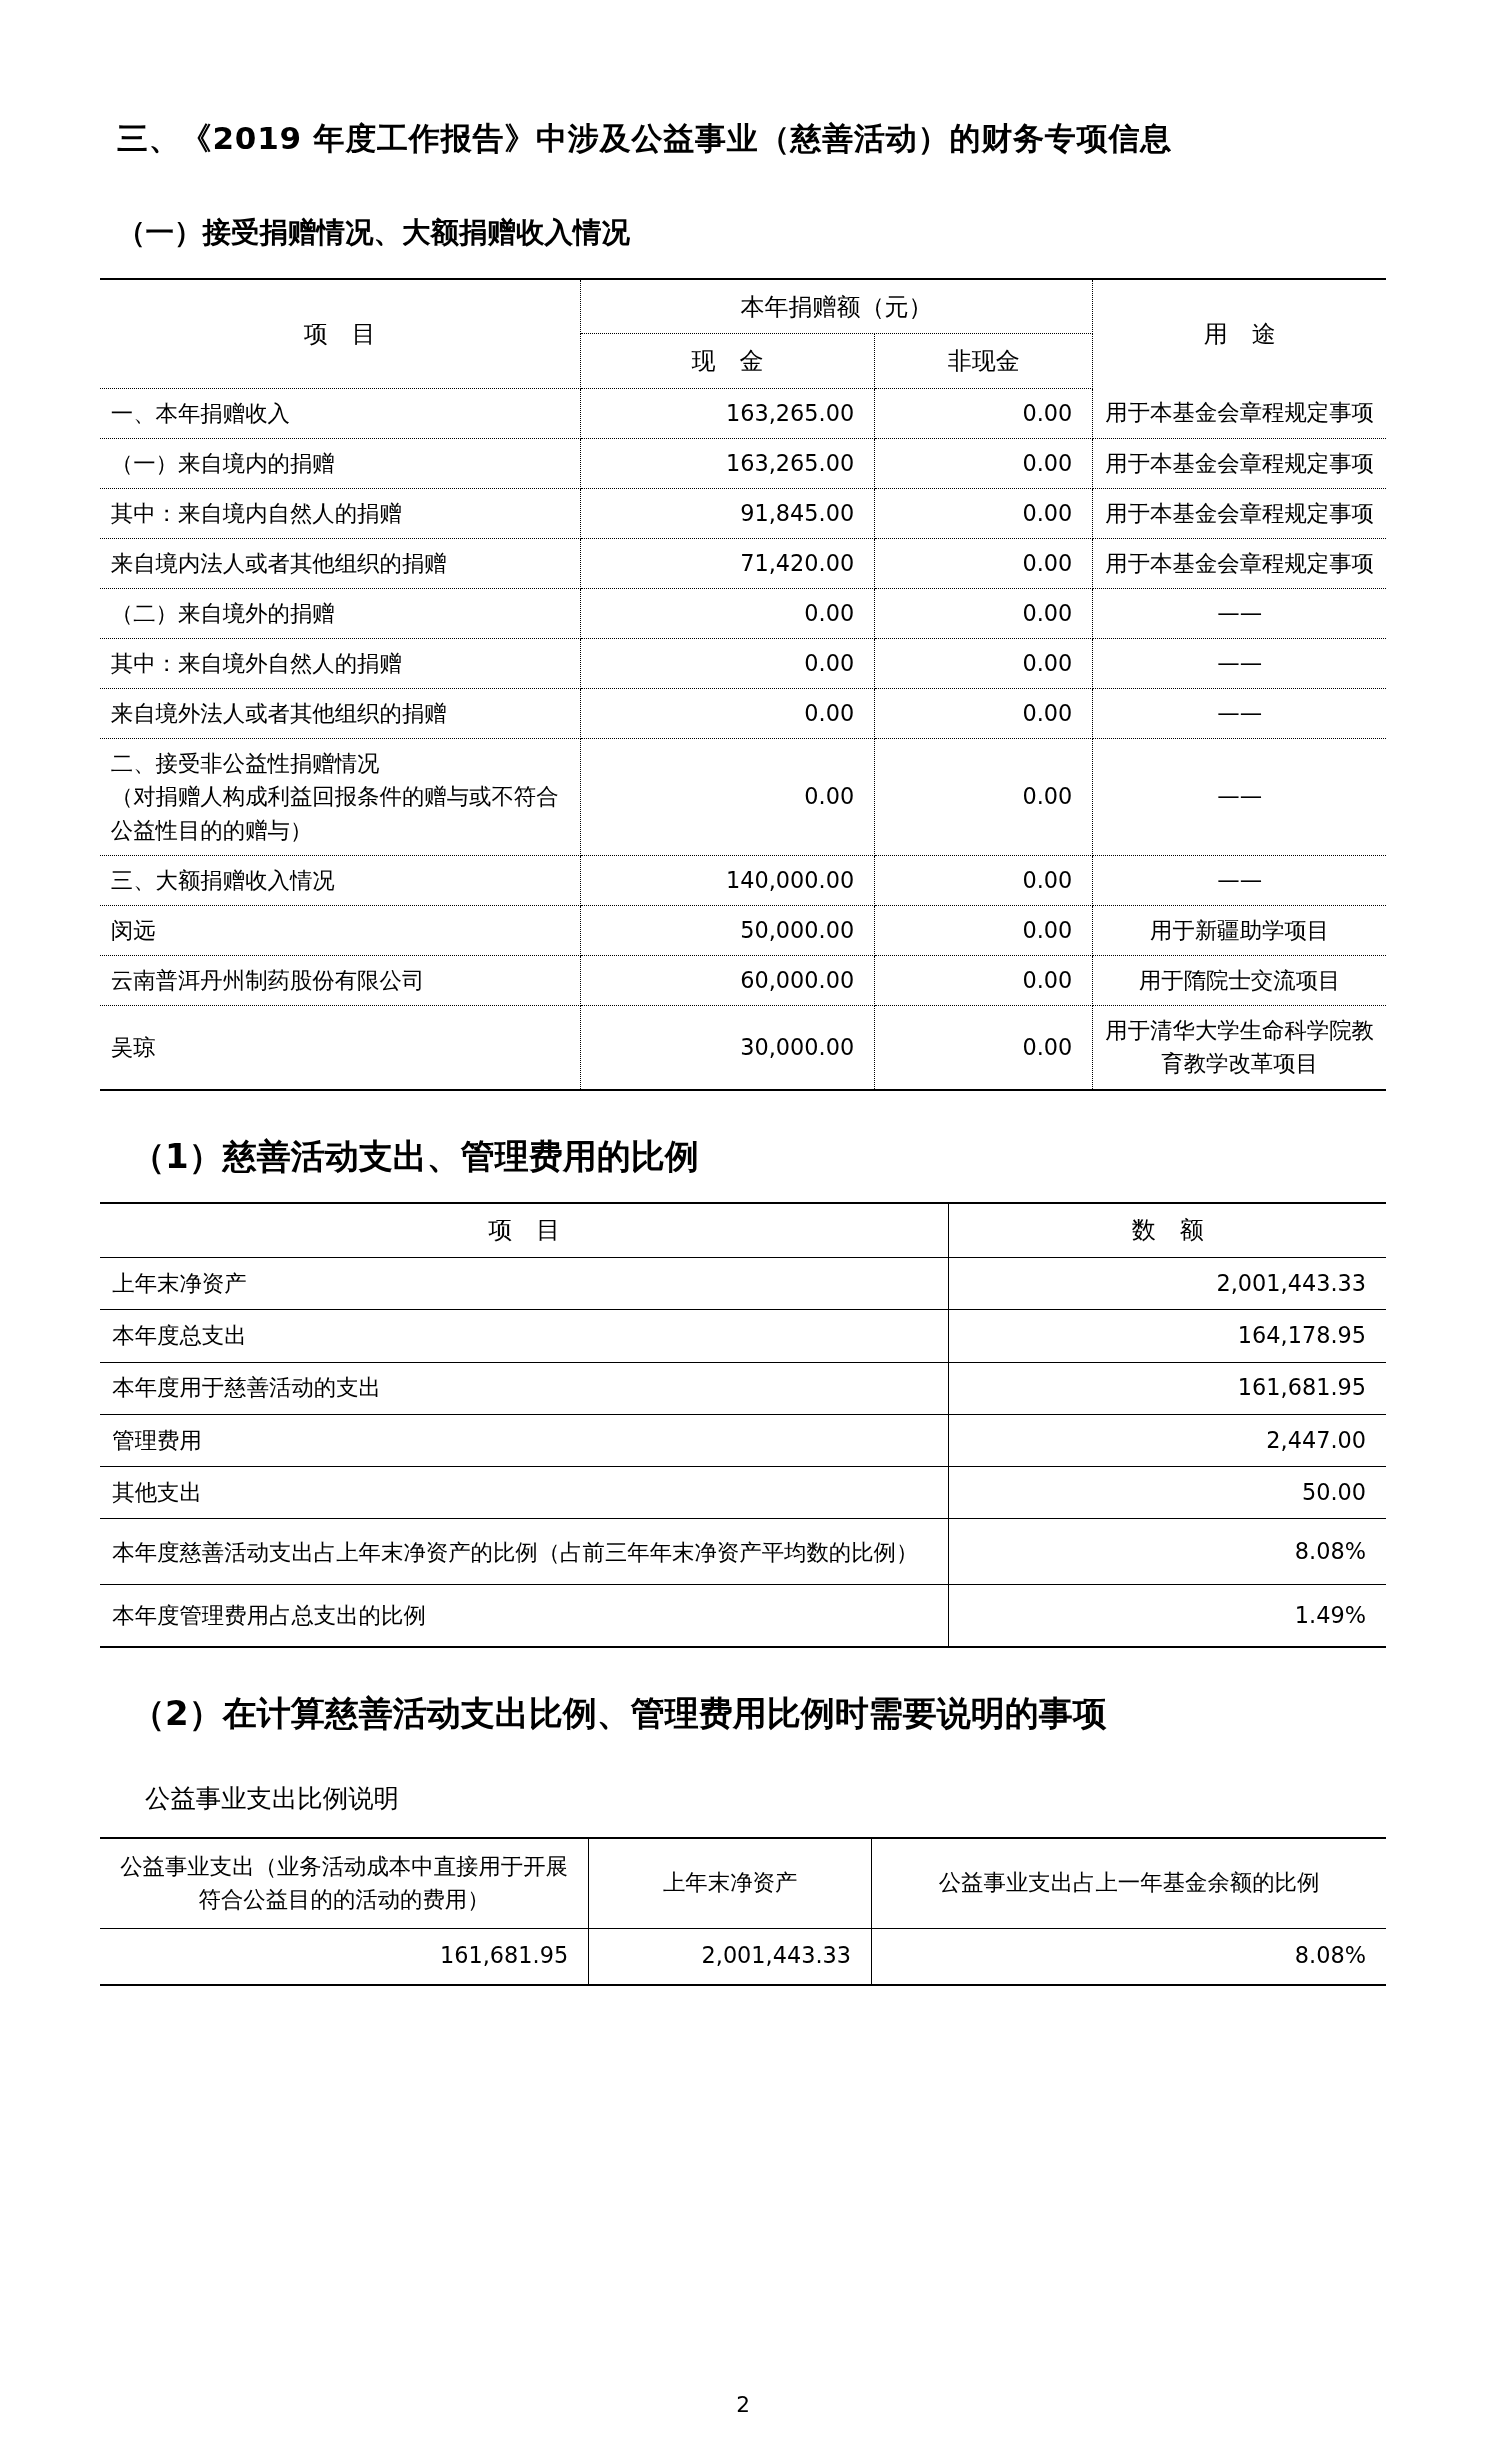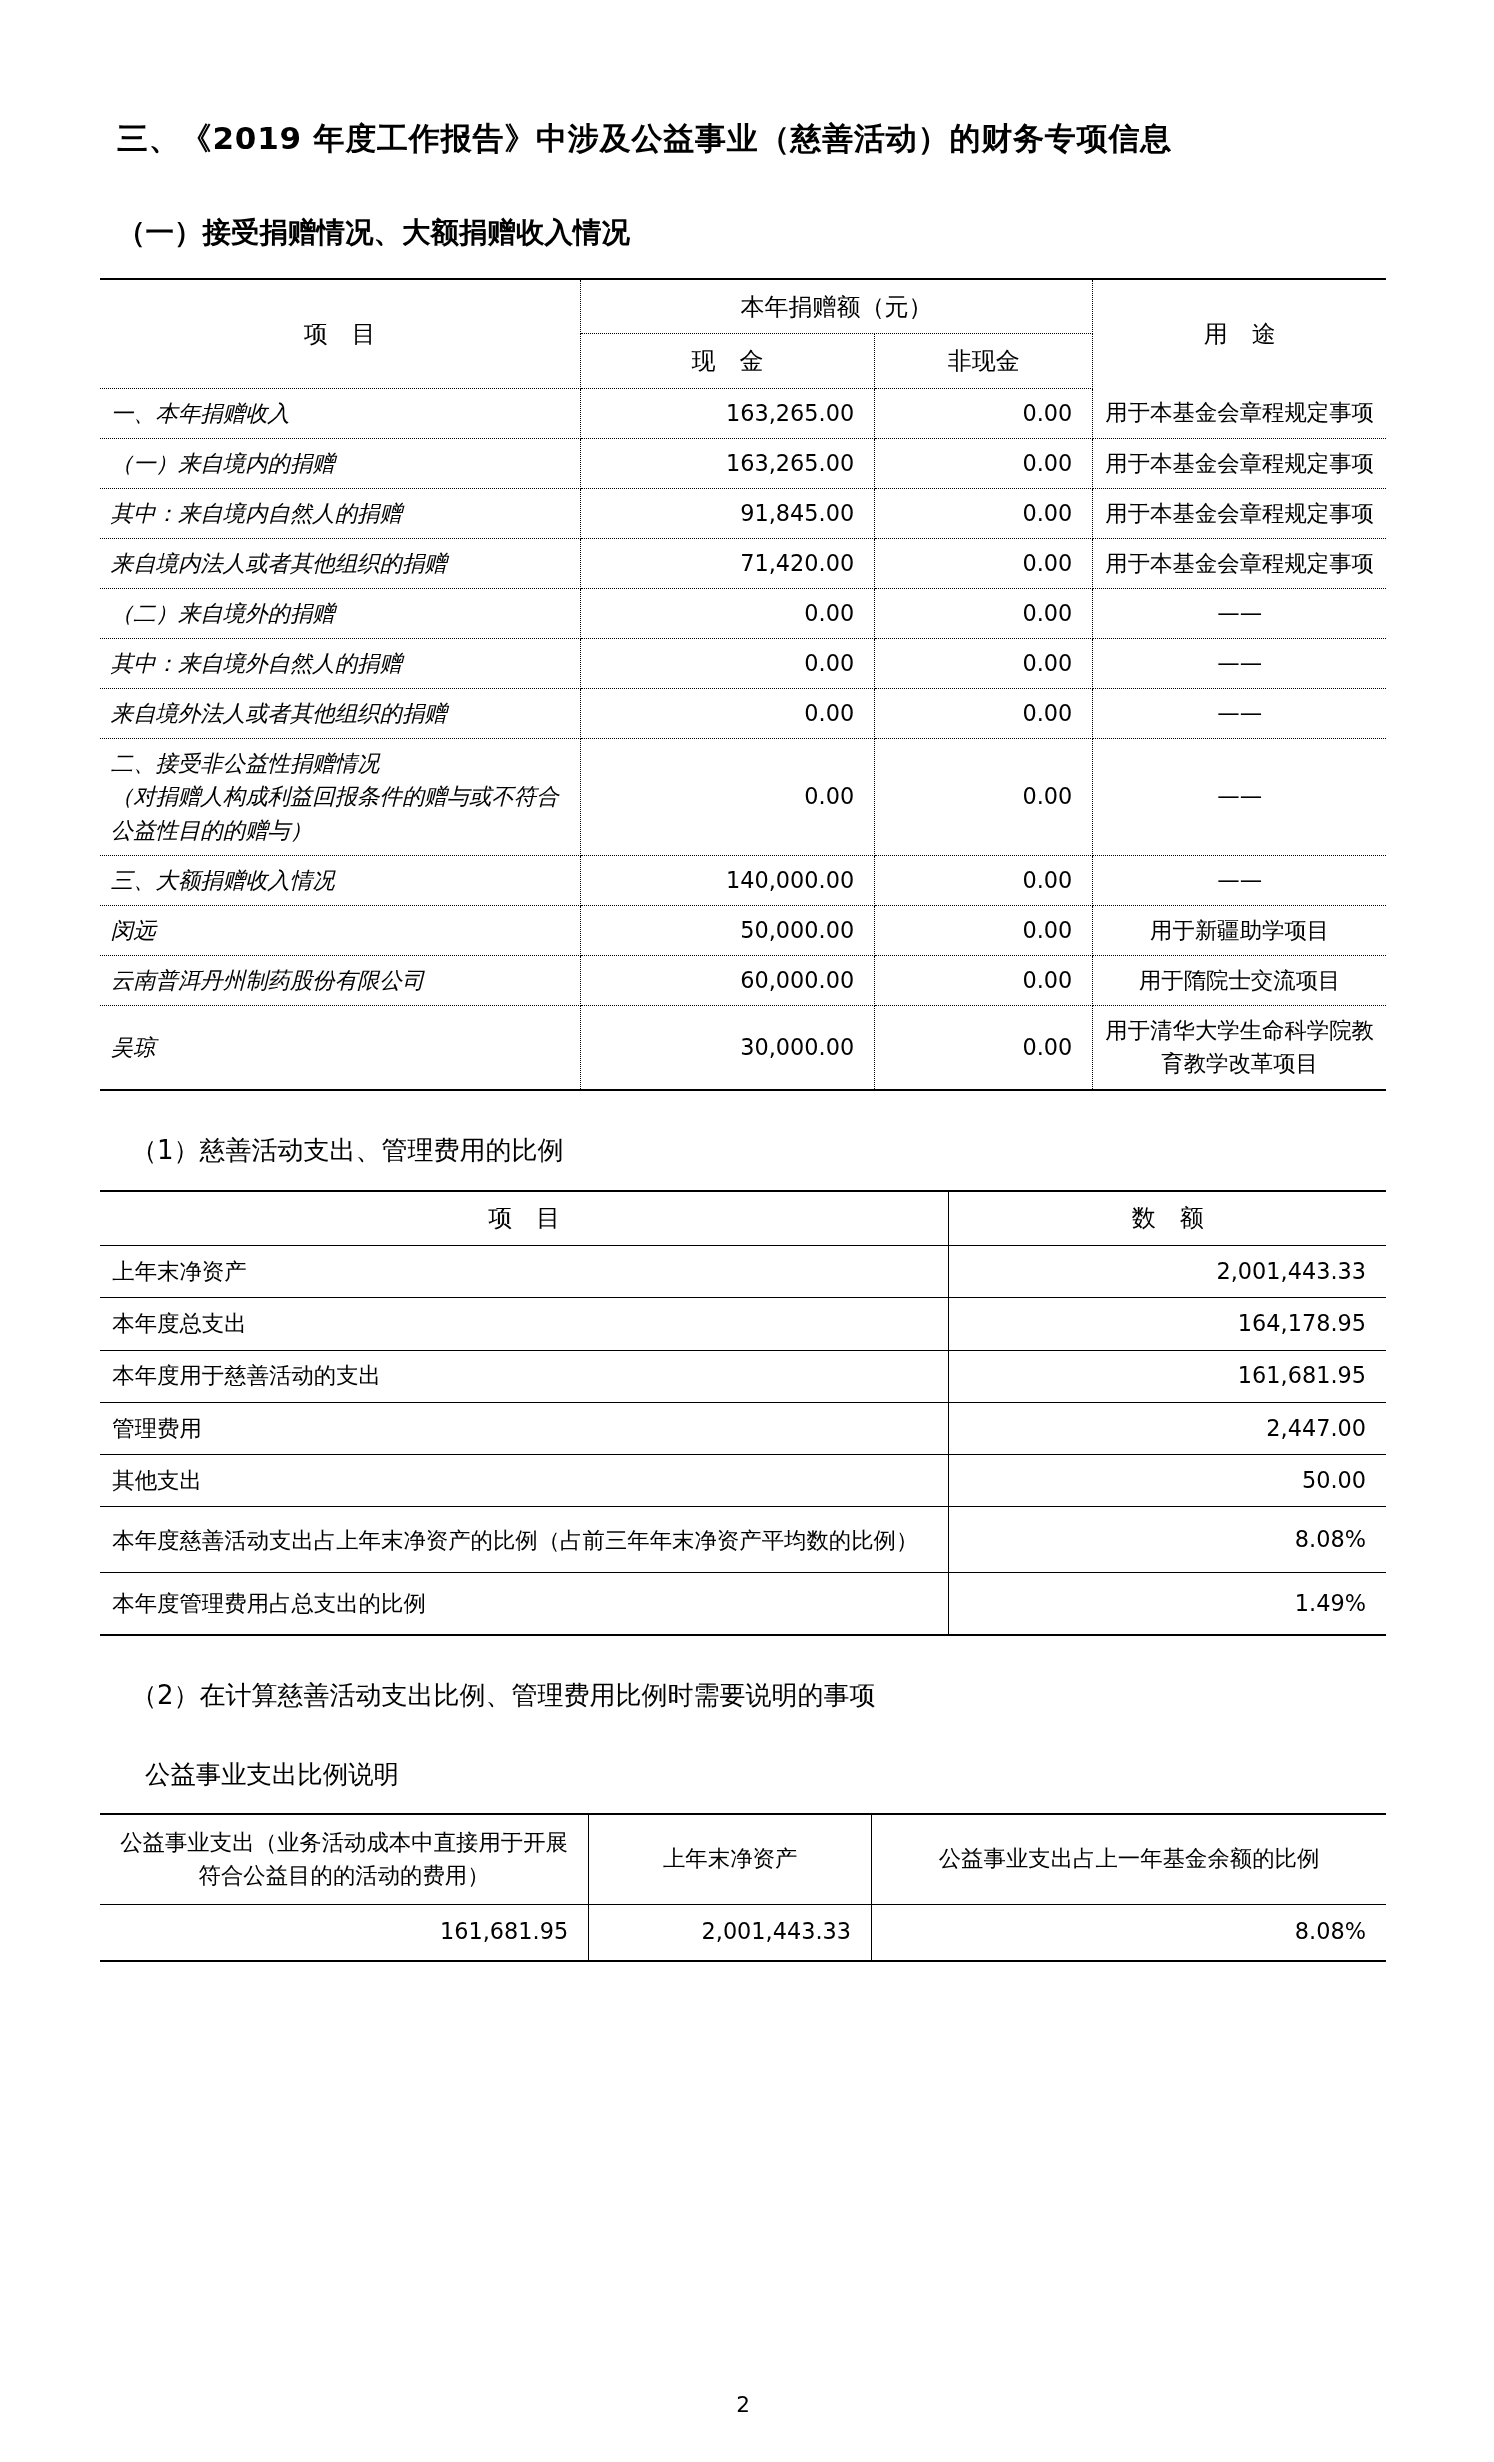--- a/index.html
+++ b/index.html
@@ -26,22 +26,22 @@
     margin: 21.6px 0 0 17px;
     line-height: 1.5;
   }
   h2.sec-heading {
     font-size: 28.5px;
     font-weight: bold;
     margin: 51px 0 0 17px;
     line-height: 1.5;
   }
   h3.sub-heading {
-    font-size: 26px;
-    font-weight: normal;
+    font-size: 34px;
+    font-weight: bold;
     margin: 40px 0 0 31px;
     line-height: 1.5;
   }
   h4.sub-sub-heading {
     font-size: 25.4px;
     font-weight: normal;
     margin: 40px 0 0 45px;
     line-height: 1.5;
   }
   table {
@@ -85,21 +85,20 @@
     text-align: right;
     padding-right: 20px;
   }
   table.t1 td.use {
     text-align: center;
     line-height: 1.4;
   }
   table.t1 td.item {
     text-align: left;
     padding-left: 10.8px;
-    font-style: italic;
   }
   .indent2 { padding-left: 45px; }
 
   
   table.t2 {
     border-top: 2.3px solid #000;
     border-bottom: 2.3px solid #000;
   }
   table.t2 .hdr td {
     text-align: center;

